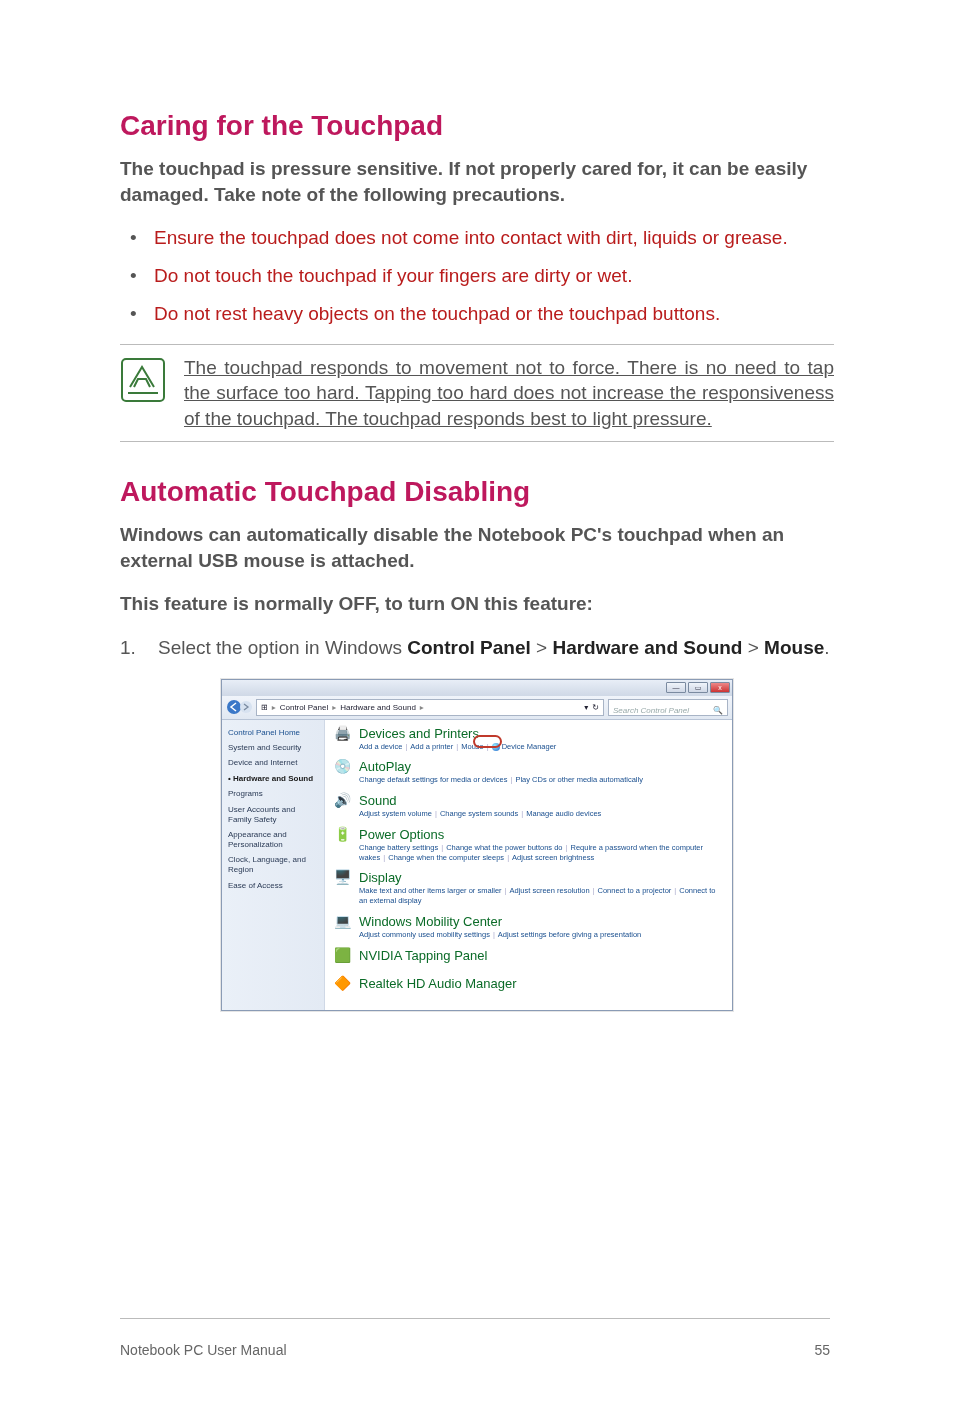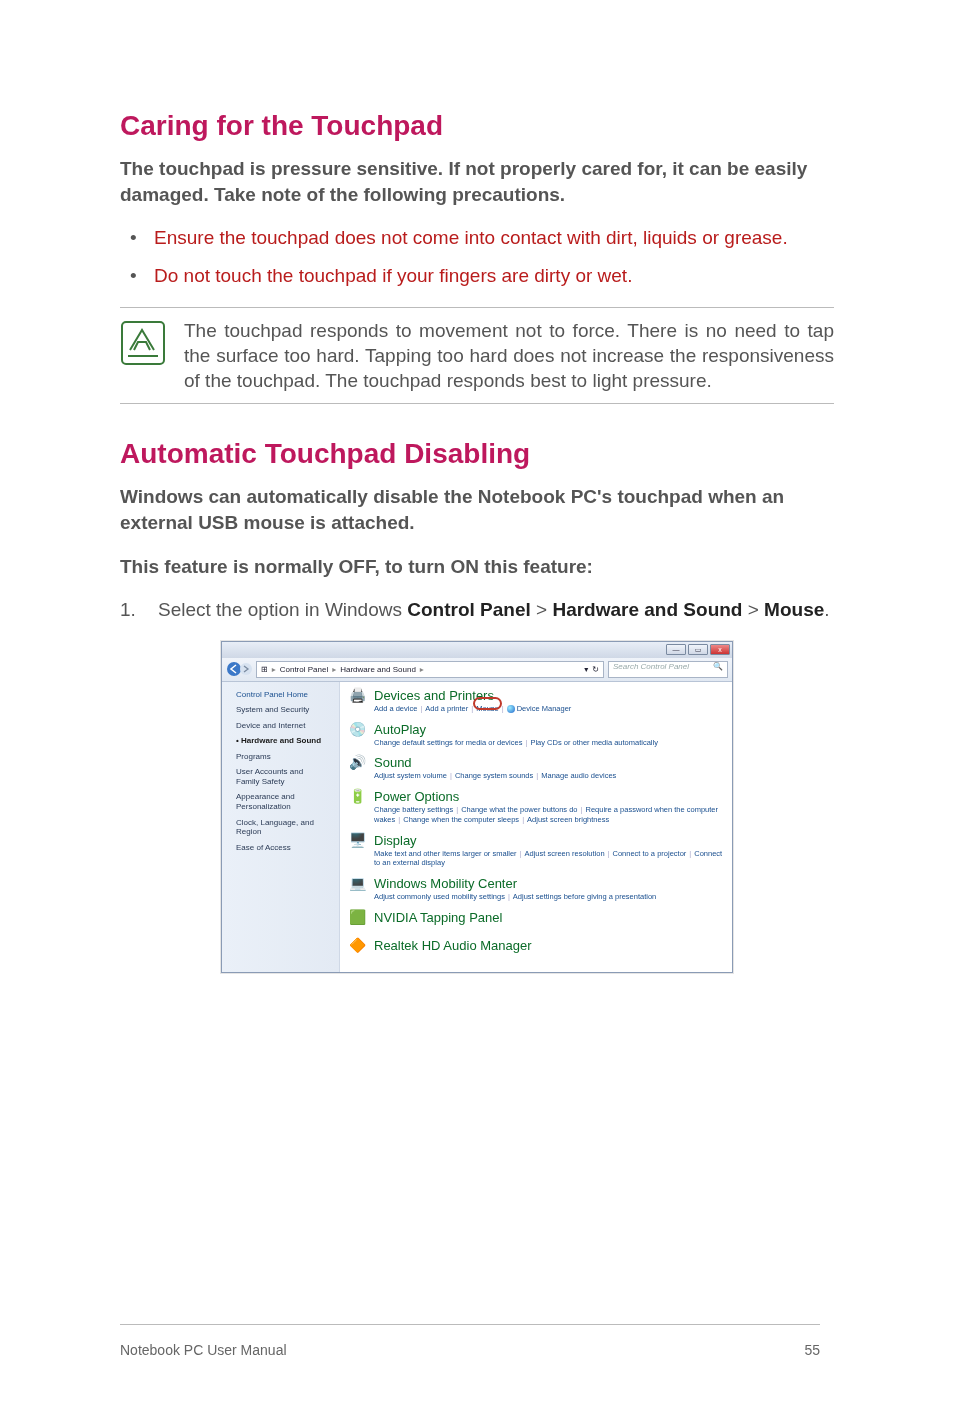--- a/index.html
+++ b/index.html
@@ -58,20 +58,21 @@
       width: 46px;
       height: 46px;
       margin-top: 2px;
     }
     .note-icon svg { display:block; }
     .note-text {
       font-size: 19px;
       line-height: 1.33;
       color: #555;
       text-align: justify;
+      text-decoration: underline;
     }
     ol.steps {
       list-style: none;
       padding-left: 0;
       margin-bottom: 18px;
     }
     ol.steps li {
       font-size: 19px;
       line-height: 1.35;
       color: #555;
@@ -116,28 +117,28 @@
       align-items:center;
       font-size: 8px;
       color: #223;
       padding: 0 4px;
       gap: 4px;
     }
     .nav-back { width:26px; height:18px; }
     .nav-back svg{display:block;}
     .nav-sep { color:#888; }
     .nav-path { background:#fff; border:1px solid #a8b4c6; height:17px; flex:1; display:flex; align-items:center; padding:0 4px; gap:4px; }
-    .nav-search { background:#fff; border:1px solid #a8b4c6; height:17px; width:120px; display:flex; align-items:flex-start; padding:0 4px; color:#9aa; font-style:italic; gap:16px; }
+    .nav-search { background:#fff; border:1px solid #a8b4c6; height:17px; width:120px; display:flex; align-items:flex-end; padding:0 4px; color:#9aa; font-style:italic; gap:16px; }
     .nav-search .mag { color:#3067b8; font-style:normal; margin-left:auto;}
     .cp-body { display:flex; min-height: 268px; }
     .cp-side {
-      width: 118px;
+      width: 103px;
       background: linear-gradient(90deg,#eaf0f8,#e3eaf4);
       border-right: 1px solid #cfd8e6;
-      padding: 8px 14px;
+      padding: 8px 6px;
       font-size: 8px;
       color: #2a3a55;
     }
     .cp-side .hdr { color:#1a4f8f; margin-bottom:6px; }
     .cp-side .item { margin-bottom:6px; cursor:pointer; line-height:1.2;}
     .cp-side .active::before { content:"• "; }
     .cp-side .active { font-weight:700; color:#1a1a1a; }
     .cp-main {
       flex:1;
       background:#fff;
@@ -161,37 +162,38 @@
       color:#1a4f8f;
       background:rgba(255,255,255,0.0);
       pointer-events:none;
     }
     .dm-icon { display:inline-block; width:8px;height:8px;border-radius:50%;background:radial-gradient(circle at 35% 35%, #9ef,#26c);
       vertical-align:middle; margin-right:2px;}
     .footer {
       position:absolute;
       bottom:60px;
       left:120px;
-      right:134px;
+      right:124px;
       border-top:1px solid #bbb;
-      padding-top:17px;
+      padding-top:23px;
       display:flex;
       justify-content:space-between;
       font-size:14px;
       color:#666;
     }
   </style>
 </head>
 <body>
 
 <h2 class="section-heading">Caring for the Touchpad</h2>
 <p class="para">The touchpad is pressure sensitive. If not properly cared for, it can be easily damaged. Take note of the following precautions.</p>
 <ul class="bullets">
   <li>Ensure the touchpad does not come into contact with dirt, liquids or grease.</li>
   <li>Do not touch the touchpad if your fingers are dirty or wet.</li>
+  <li>Do not rest heavy objects on the touchpad or the touchpad buttons.</li>
 </ul>
 <div class="note-block">
   <div class="note-icon">
     <svg width="46" height="46" viewBox="0 0 46 46">
       <rect x="2" y="2" width="42" height="42" rx="4" fill="none" stroke="#3a7a3a" stroke-width="2"></rect>
       <path d="M10 30 L22 10 L34 30 M14 30 L18 22 L26 22 L30 30" fill="none" stroke="#3a7a3a" stroke-width="2"></path>
       <path d="M8 36 L38 36" stroke="#3a7a3a" stroke-width="2"></path>
     </svg>
   </div>
   <div class="note-text">The touchpad responds to movement not to force. There is no need to tap the surface too hard. Tapping too hard does not increase the responsiveness of the touchpad. The touchpad responds best to light pressure.</div>

